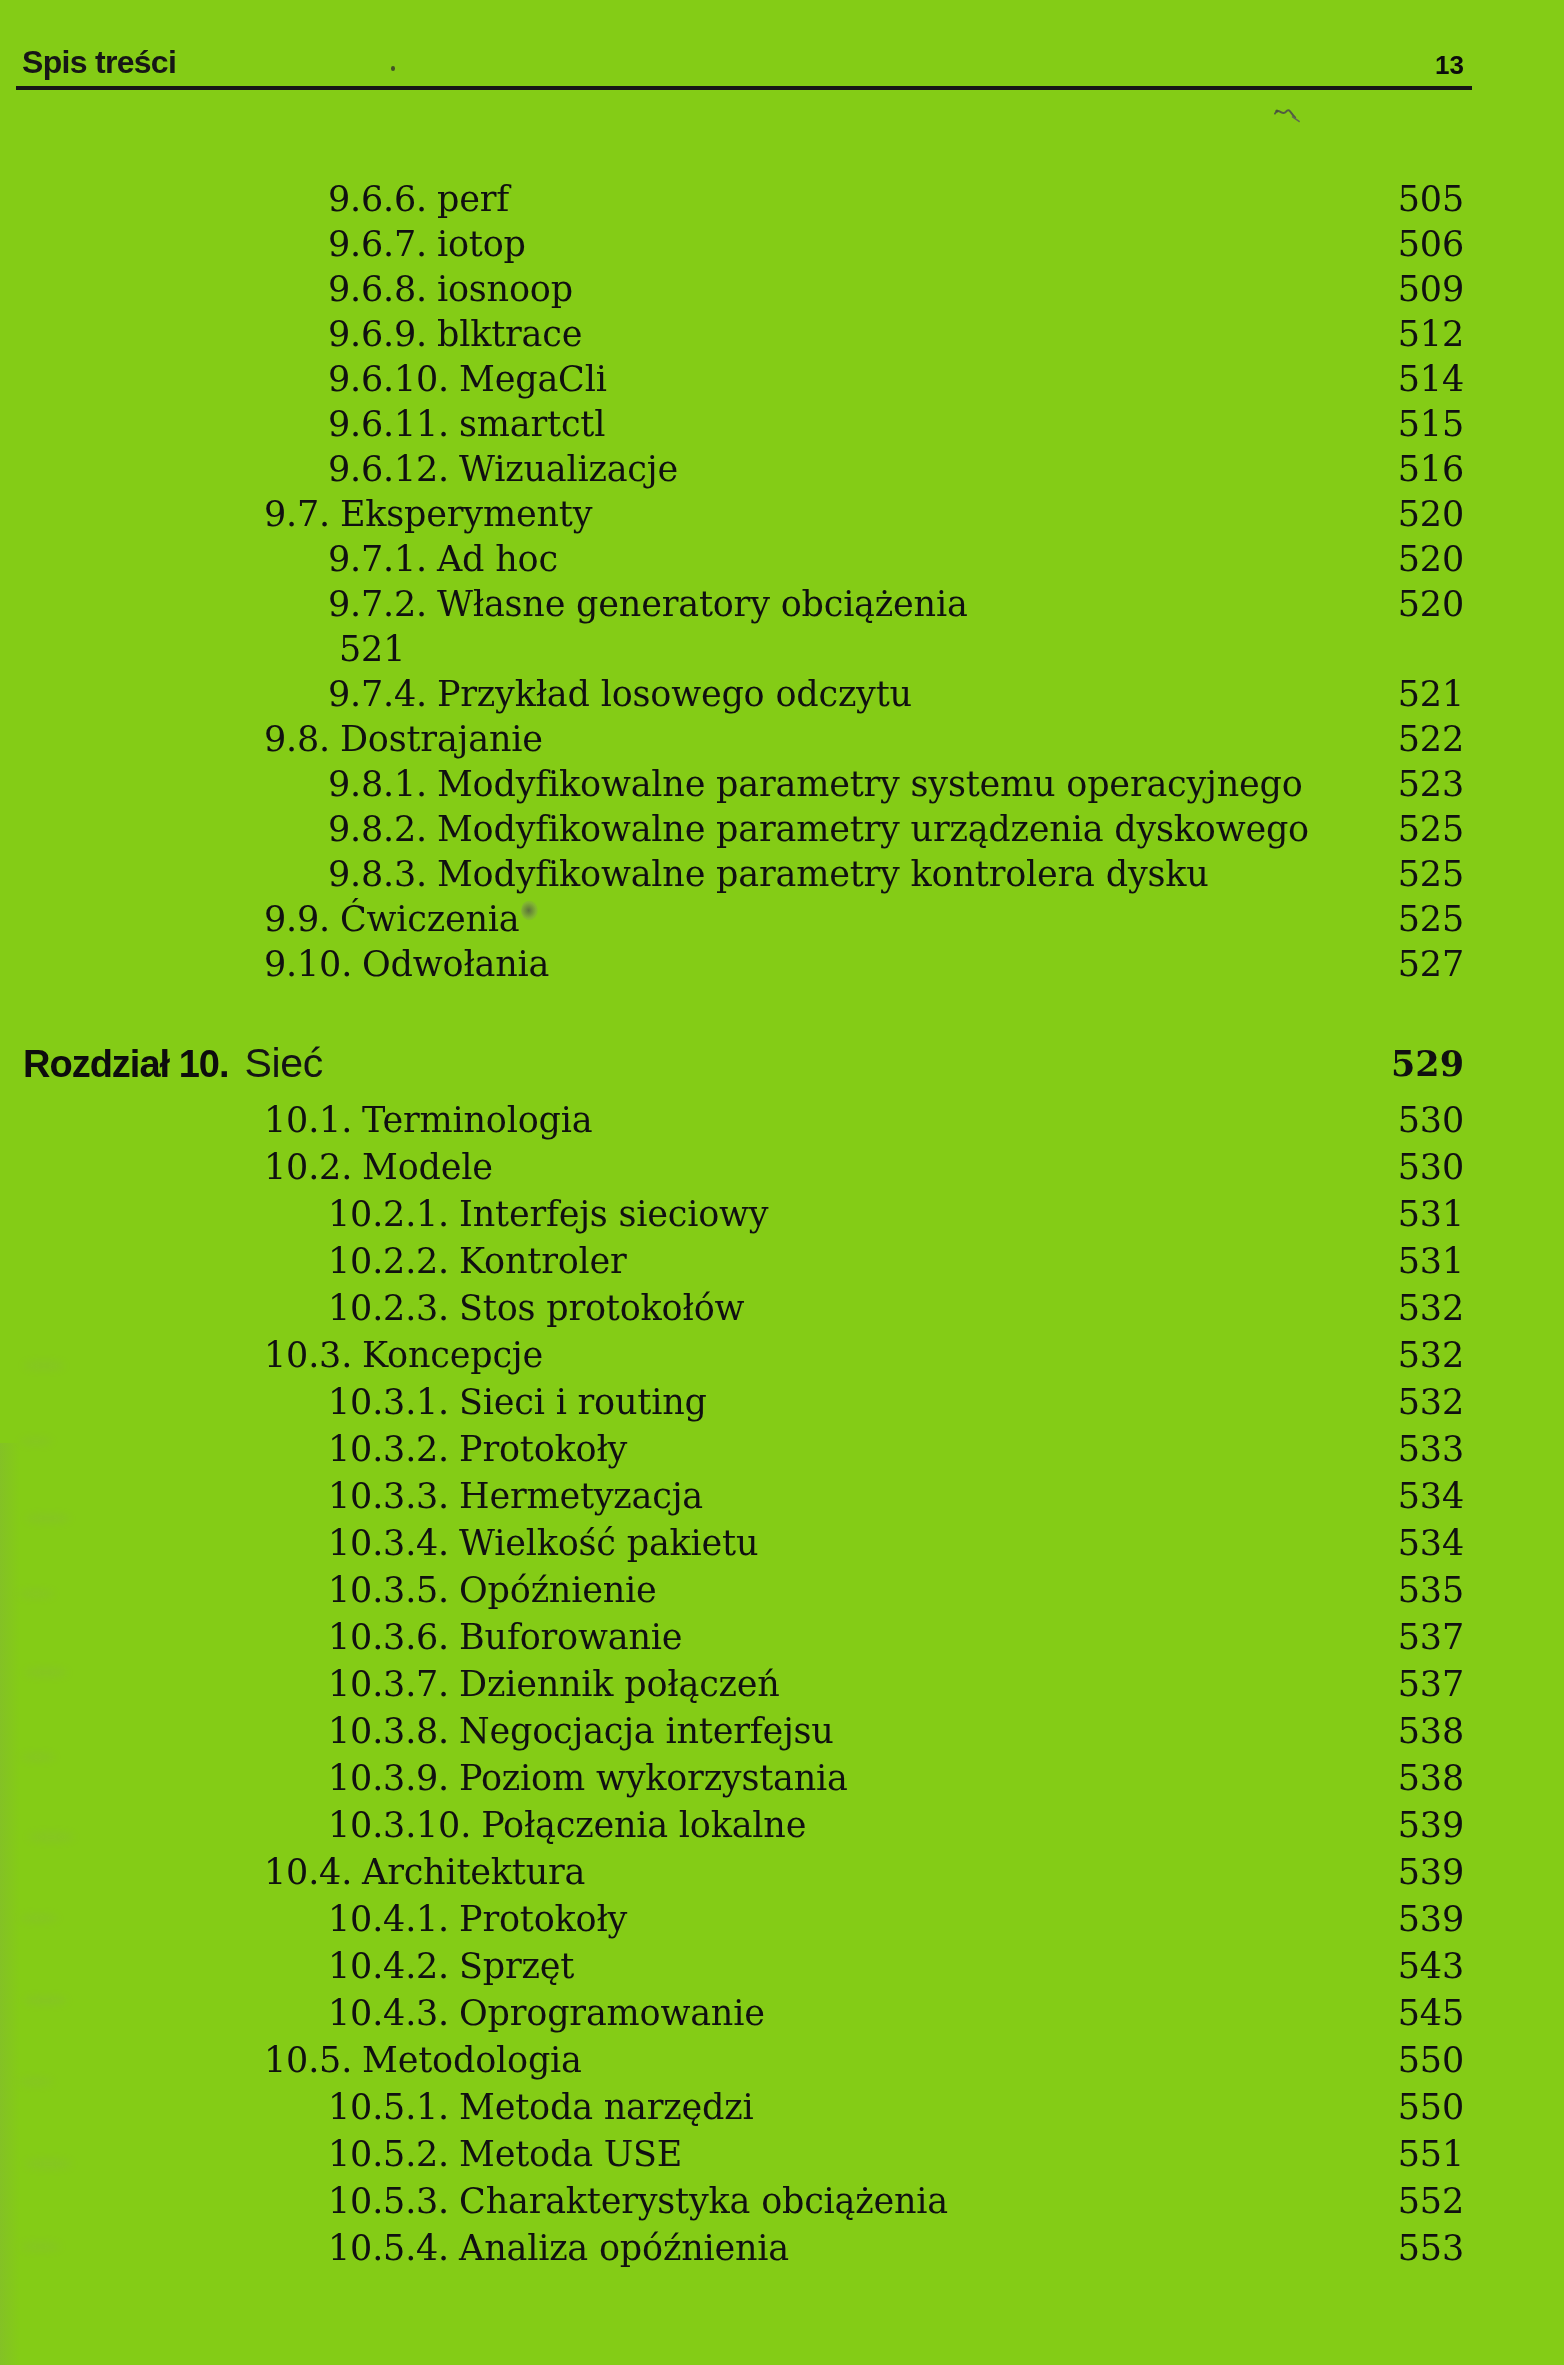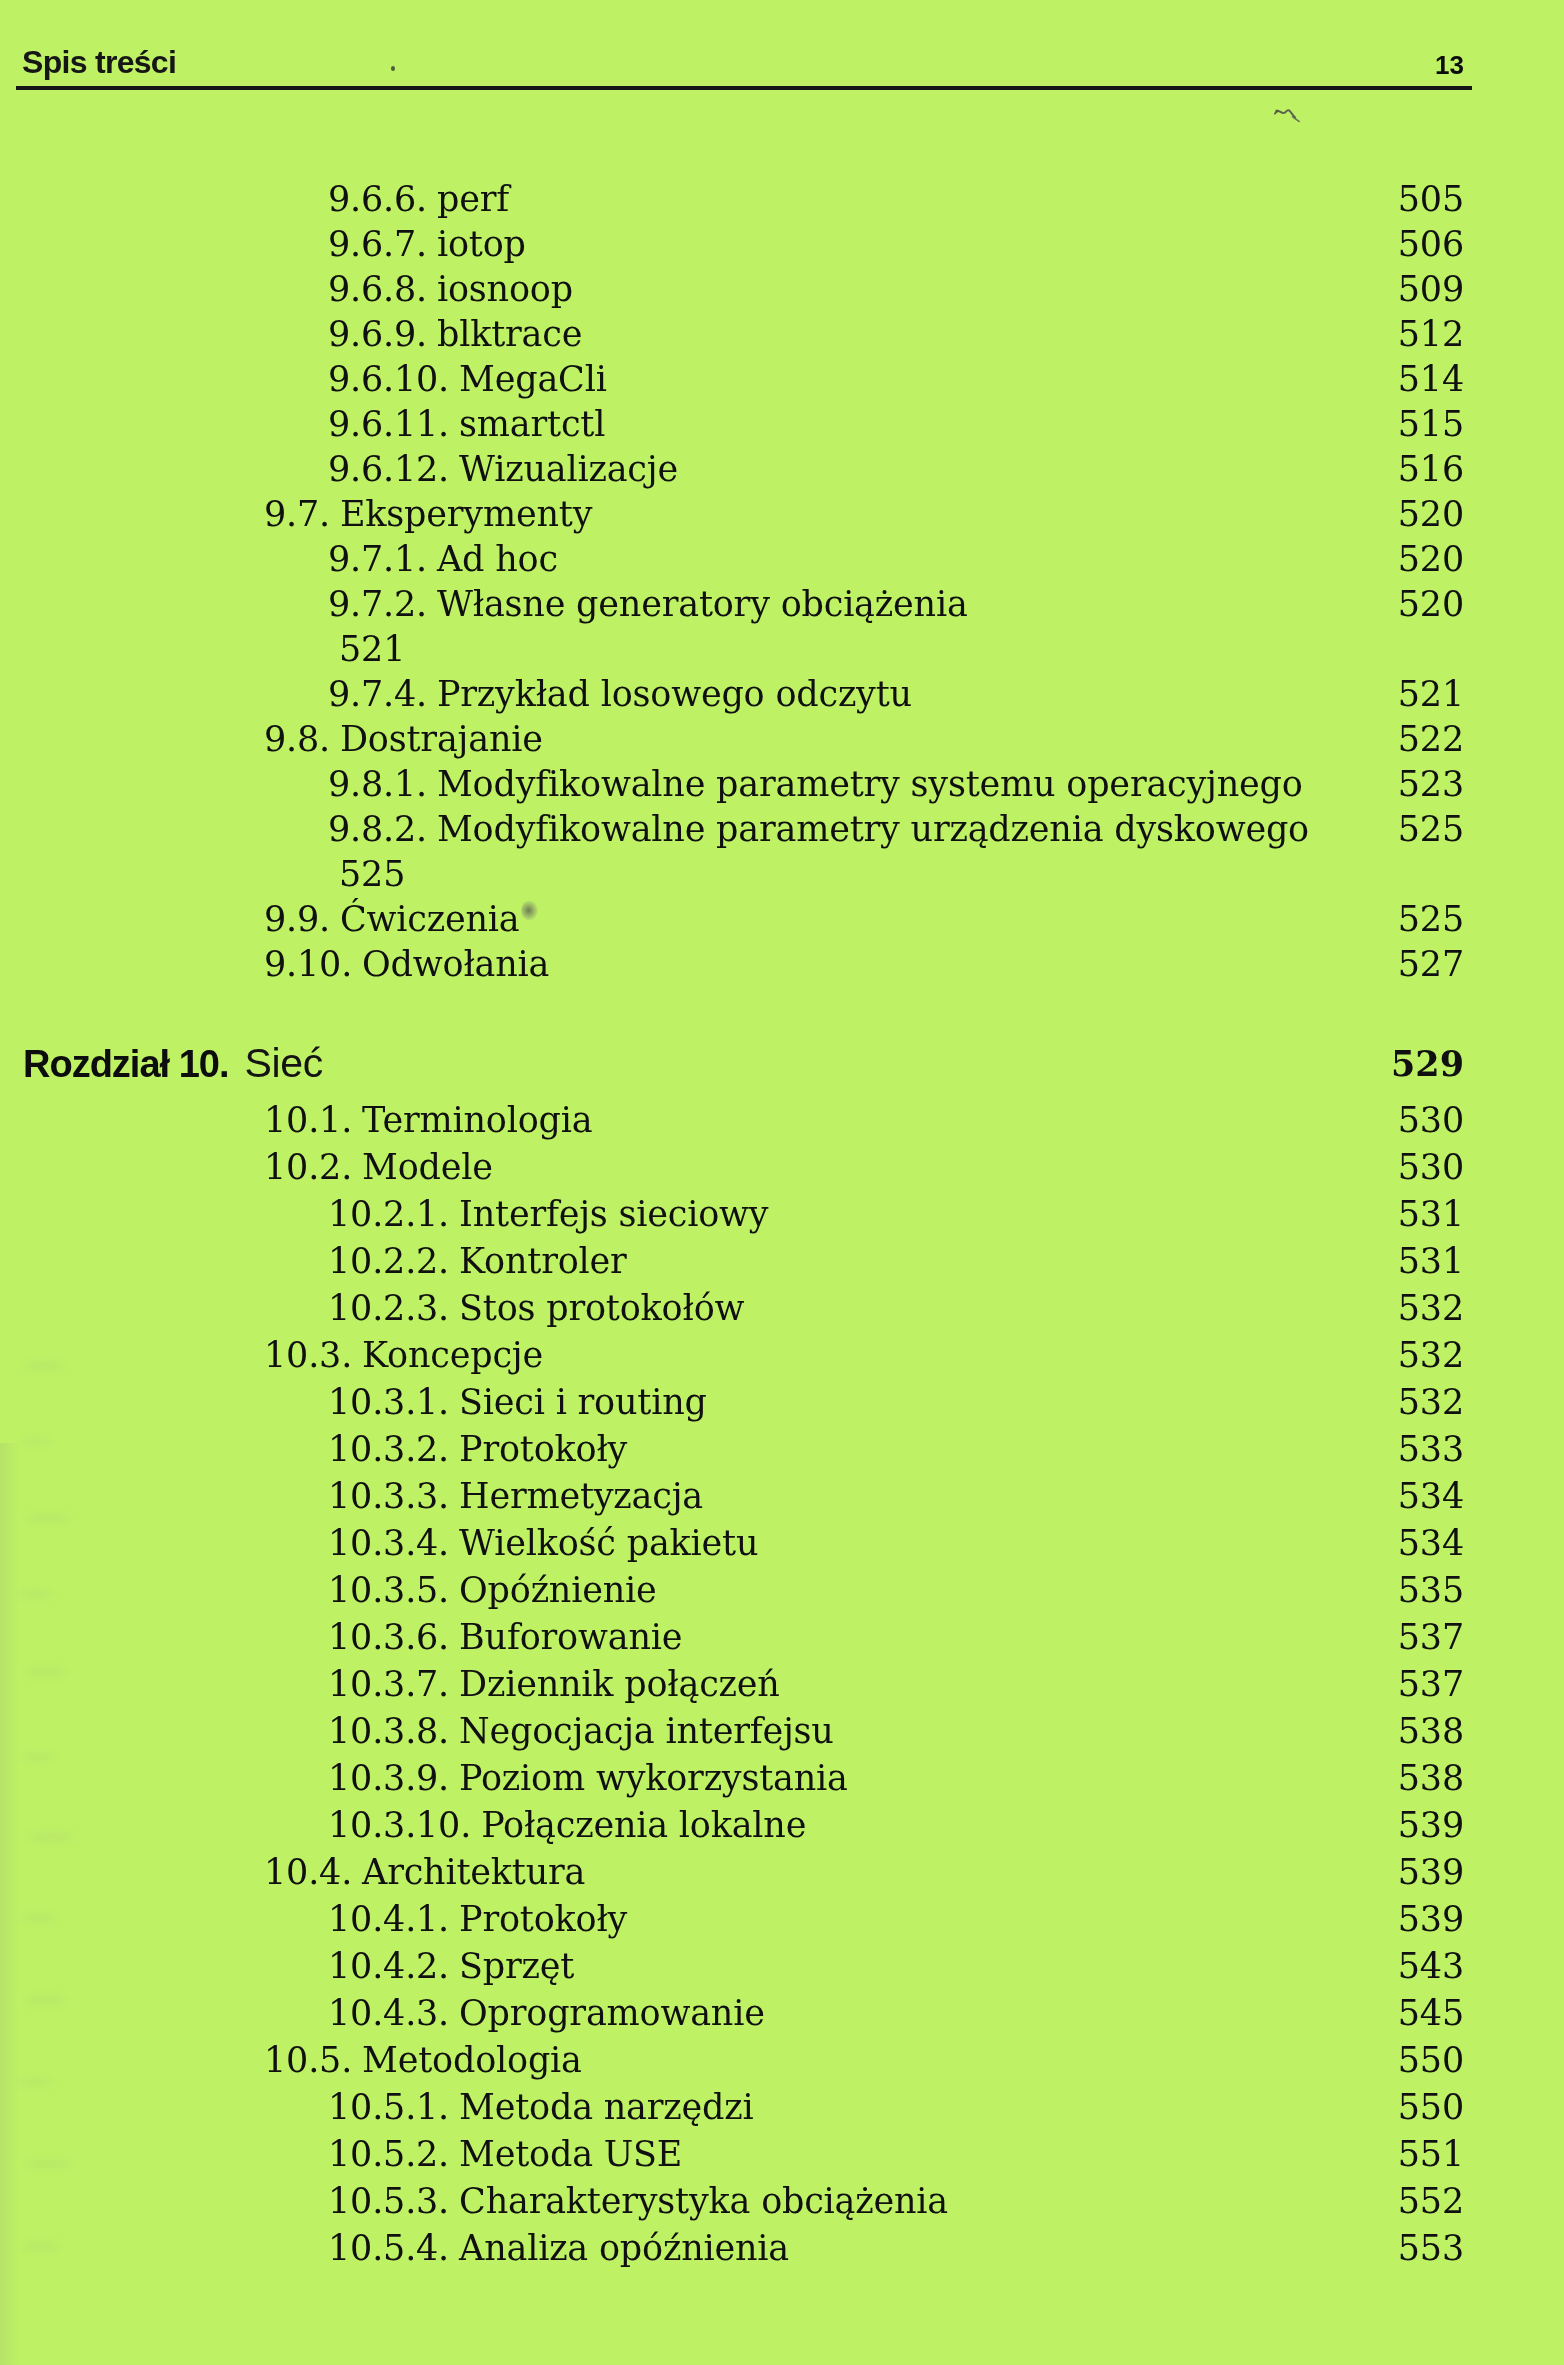--- a/index.html
+++ b/index.html
@@ -1,19 +1,19 @@
 <!DOCTYPE html>
 <html lang="pl" style="font-size:10.6px"><head>
 <meta charset="utf-8">
 <style>
   html,body{margin:0;padding:0;background:#ffffff;}
   .sheet{
     position:relative;
     width:1564px;height:2366px;
-    background:#bef264;
+    background:#84cc16;
     overflow:hidden;
     font-family:"DejaVu Serif",serif;
     color:#101010;
   }
 
   
   .hdr{
     position:absolute;left:22px;top:0;width:1442px;height:78px;
     display:flex;justify-content:space-between;align-items:flex-end;
     font-family:"Liberation Sans",sans-serif;
@@ -147,20 +147,21 @@
     <span class="label"><span class="num">9.8.1.</span><span class="ttl">Modyfikowalne parametry systemu operacyjnego</span></span>
     <span class="pg">523</span>
   </div>
 
   <div class="row lvl2">
     <span class="label"><span class="num">9.8.2.</span><span class="ttl">Modyfikowalne parametry urządzenia dyskowego</span></span>
     <span class="pg">525</span>
   </div>
 
   <div class="row lvl2">
+    <span class="label"><span class="num">9.8.3.</span><span class="ttl">Modyfikowalne parametry kontrolera dysku</span></span>
     <span class="pg">525</span>
   </div>
 
   <div class="row lvl1">
     <span class="label"><span class="num">9.9.</span><span class="ttl">Ćwiczenia</span><span class="smudge"></span></span>
     <span class="pg">525</span>
   </div>
 
   <div class="row lvl1">
     <span class="label"><span class="num">9.10.</span><span class="ttl">Odwołania</span></span>

